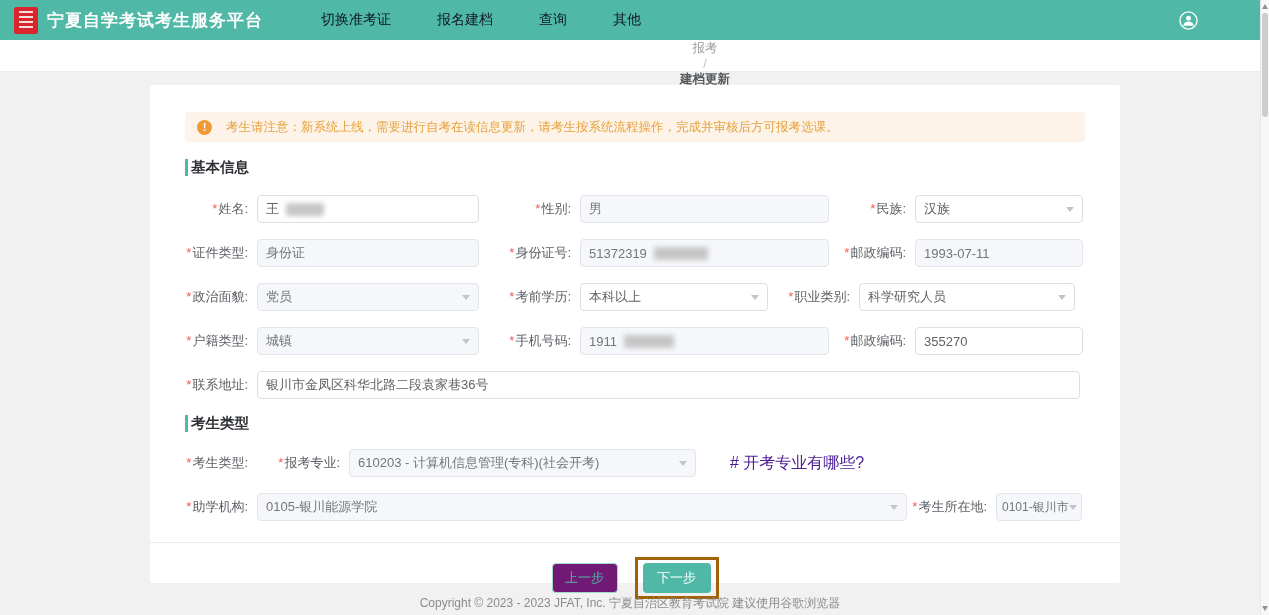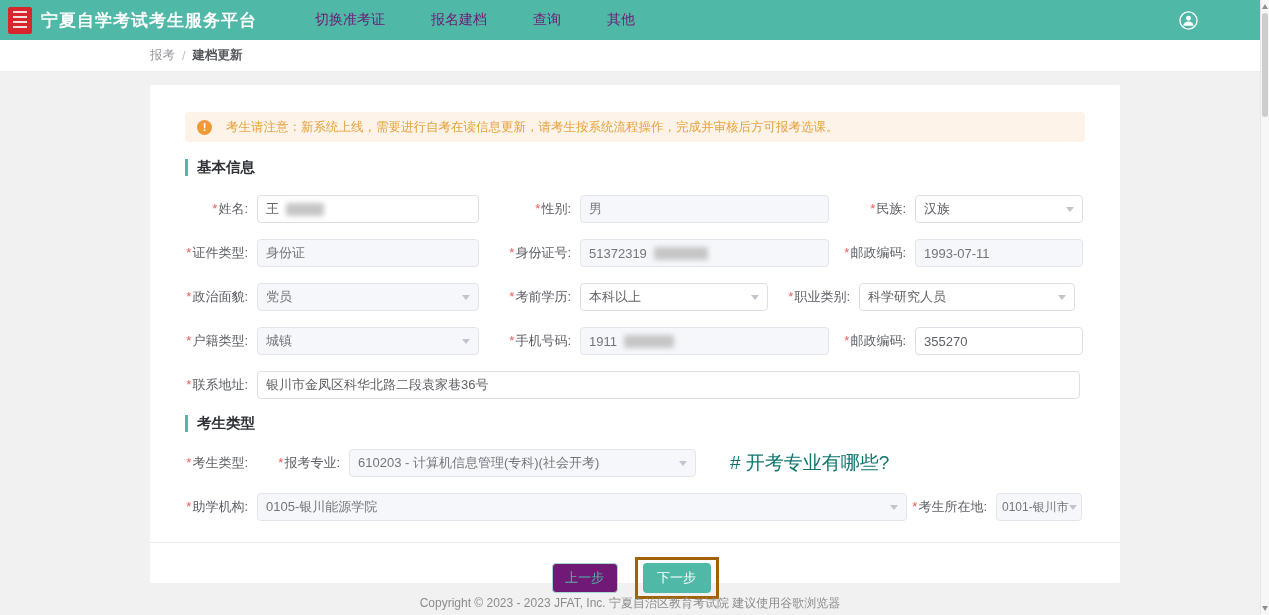--- a/index.html
+++ b/index.html
@@ -1,63 +1,63 @@
 <!DOCTYPE html>
 <html><head>
 <meta charset="utf-8">
 <style>
   * { margin:0; padding:0; box-sizing:border-box; }
   html,body { width:1269px; height:615px; overflow:hidden;
     font-family:"Liberation Sans","DejaVu Sans",sans-serif; background:#f1f1f1; }
 
   
   .topbar { position:absolute; left:0; top:0; width:1260px; height:40px;
-    background:#4fb8a7; display:flex; align-items:center; padding:0 0 0 8px; }
+    background:#4fb8a7; display:flex; align-items:center; padding:0 0 0 14px; }
   .logo { width:24px; height:27px; background:#d9262c; border-radius:3px;
     flex:none; position:relative; box-shadow:inset 0 0 0 2px #d9262c; }
   .logo:before { content:""; position:absolute; left:5px; top:4px; right:5px; bottom:4px;
     background:linear-gradient(#fff 2px, transparent 2px) 0 0/100% 5px; opacity:.85; }
   .platform-title { color:#fff; font-size:17px; font-weight:bold; margin-left:9px; letter-spacing:1px; }
   .nav { display:flex; margin-left:58px; }
-  .nav-item { color:#701a75; font-size:14px; margin-right:46px; cursor:pointer; white-space:nowrap; }
+  .nav-item { color:#0f172a; font-size:14px; margin-right:46px; cursor:pointer; white-space:nowrap; }
   .avatar { margin-left:auto; margin-right:62px; width:19px; height:19px; flex:none; }
 
   
   .crumbbar { position:absolute; left:0; top:40px; width:1260px; height:32px;
-    background:#fff; border-bottom:1px solid #ececec; display:flex; align-items:center; padding-left:150px; }
+    background:#fff; border-bottom:1px solid #ececec; display:flex; align-items:center; padding-left:150px;flex-direction:column; }
   .crumbbar .bc-parent { color:#999b9e; font-size:12.5px; cursor:pointer; }
   .crumbbar .bc-sep { color:#c0c0c0; font-size:12.5px; margin:0 7px; }
   .crumbbar .bc-cur { color:#55585c; font-size:12.5px;font-weight:bold; }
 
   
   .card { position:absolute; left:150px; top:85px; width:970px; height:498px;
     background:#fff; border-radius:2px; padding:27px 35px 0 35px; }
 
   .notice { height:30px; background:#fdf3e8; border-radius:4px; display:flex;
     align-items:center; padding:0 12px; }
   .warn-ico { width:15px; height:15px; border-radius:50%; background:#ef9a34; color:#fff;
     font-size:11px; font-weight:bold; text-align:center; line-height:15px; flex:none; }
   .notice-text { color:#e6a23c; font-size:12.5px; margin-left:14px; white-space:nowrap; }
 
   .sec-title { margin:17px 0 19px 0; font-size:14.5px; font-weight:bold; color:#2f3236;
-    border-left:3px solid #4fb8a7; padding-left:9px; line-height:17px; }
+    border-left:3px solid #4fb8a7; padding-left:3px; line-height:17px; }
   .sec-title.second { margin-top:8px; margin-bottom:17px; }
 
   .frow { display:flex; align-items:center; margin-bottom:16px; }
   .lbl { font-size:13px; color:#5b5e63; text-align:right; flex:none; line-height:28px; white-space:nowrap; }
   .req { color:#f45a5a; font-style:normal; margin-right:1px; }
   .fld { height:28px; border:1px solid #dcdfe6; border-radius:4px; background:#fff;
     display:flex; align-items:center; padding:0 8px; font-size:13px; color:#5f6266;
     margin-left:9px; white-space:nowrap; overflow:hidden; }
   .fld.dis { background:#f5f7fa; border-color:#e2e6ec; color:#73767b; }
   .caret { margin-left:auto; flex:none; width:0; height:0; border-left:4px solid transparent;
     border-right:4px solid transparent; border-top:5px solid #c0c4cc; }
   .redact { display:inline-block; height:13px; background:#c6c6c6; filter:blur(2.5px);
     border-radius:2px; margin-left:7px; flex:none; }
-  .major-link { font-size:19px; color:#0f766e; margin-left:34px; cursor:pointer; white-space:nowrap; }
+  .major-link { font-size:16px; color:#4c1d95; margin-left:34px; cursor:pointer; white-space:nowrap; }
 
   .divider { border:none; border-top:1px solid #ebebeb; margin:21px -35px 0 -35px; }
   .btn-row { display:flex; justify-content:center; align-items:center; margin-top:14px; }
   .btn { height:30px; border-radius:4px; font-size:13px; cursor:pointer;
     font-family:inherit; display:flex; align-items:center; justify-content:center; }
   .btn-prev { width:66px; background:#701a75; border:1px solid #a6d9cf; color:#4fb8a7; }
   .red-box { border:3px solid #a16207; padding:3px 5px; margin-left:17px; }
   .btn-next { width:68px; background:#4fb8a7; border:none; color:#fff; }
 
   .footer { position:absolute; left:0; top:595px; width:1260px; text-align:center;

